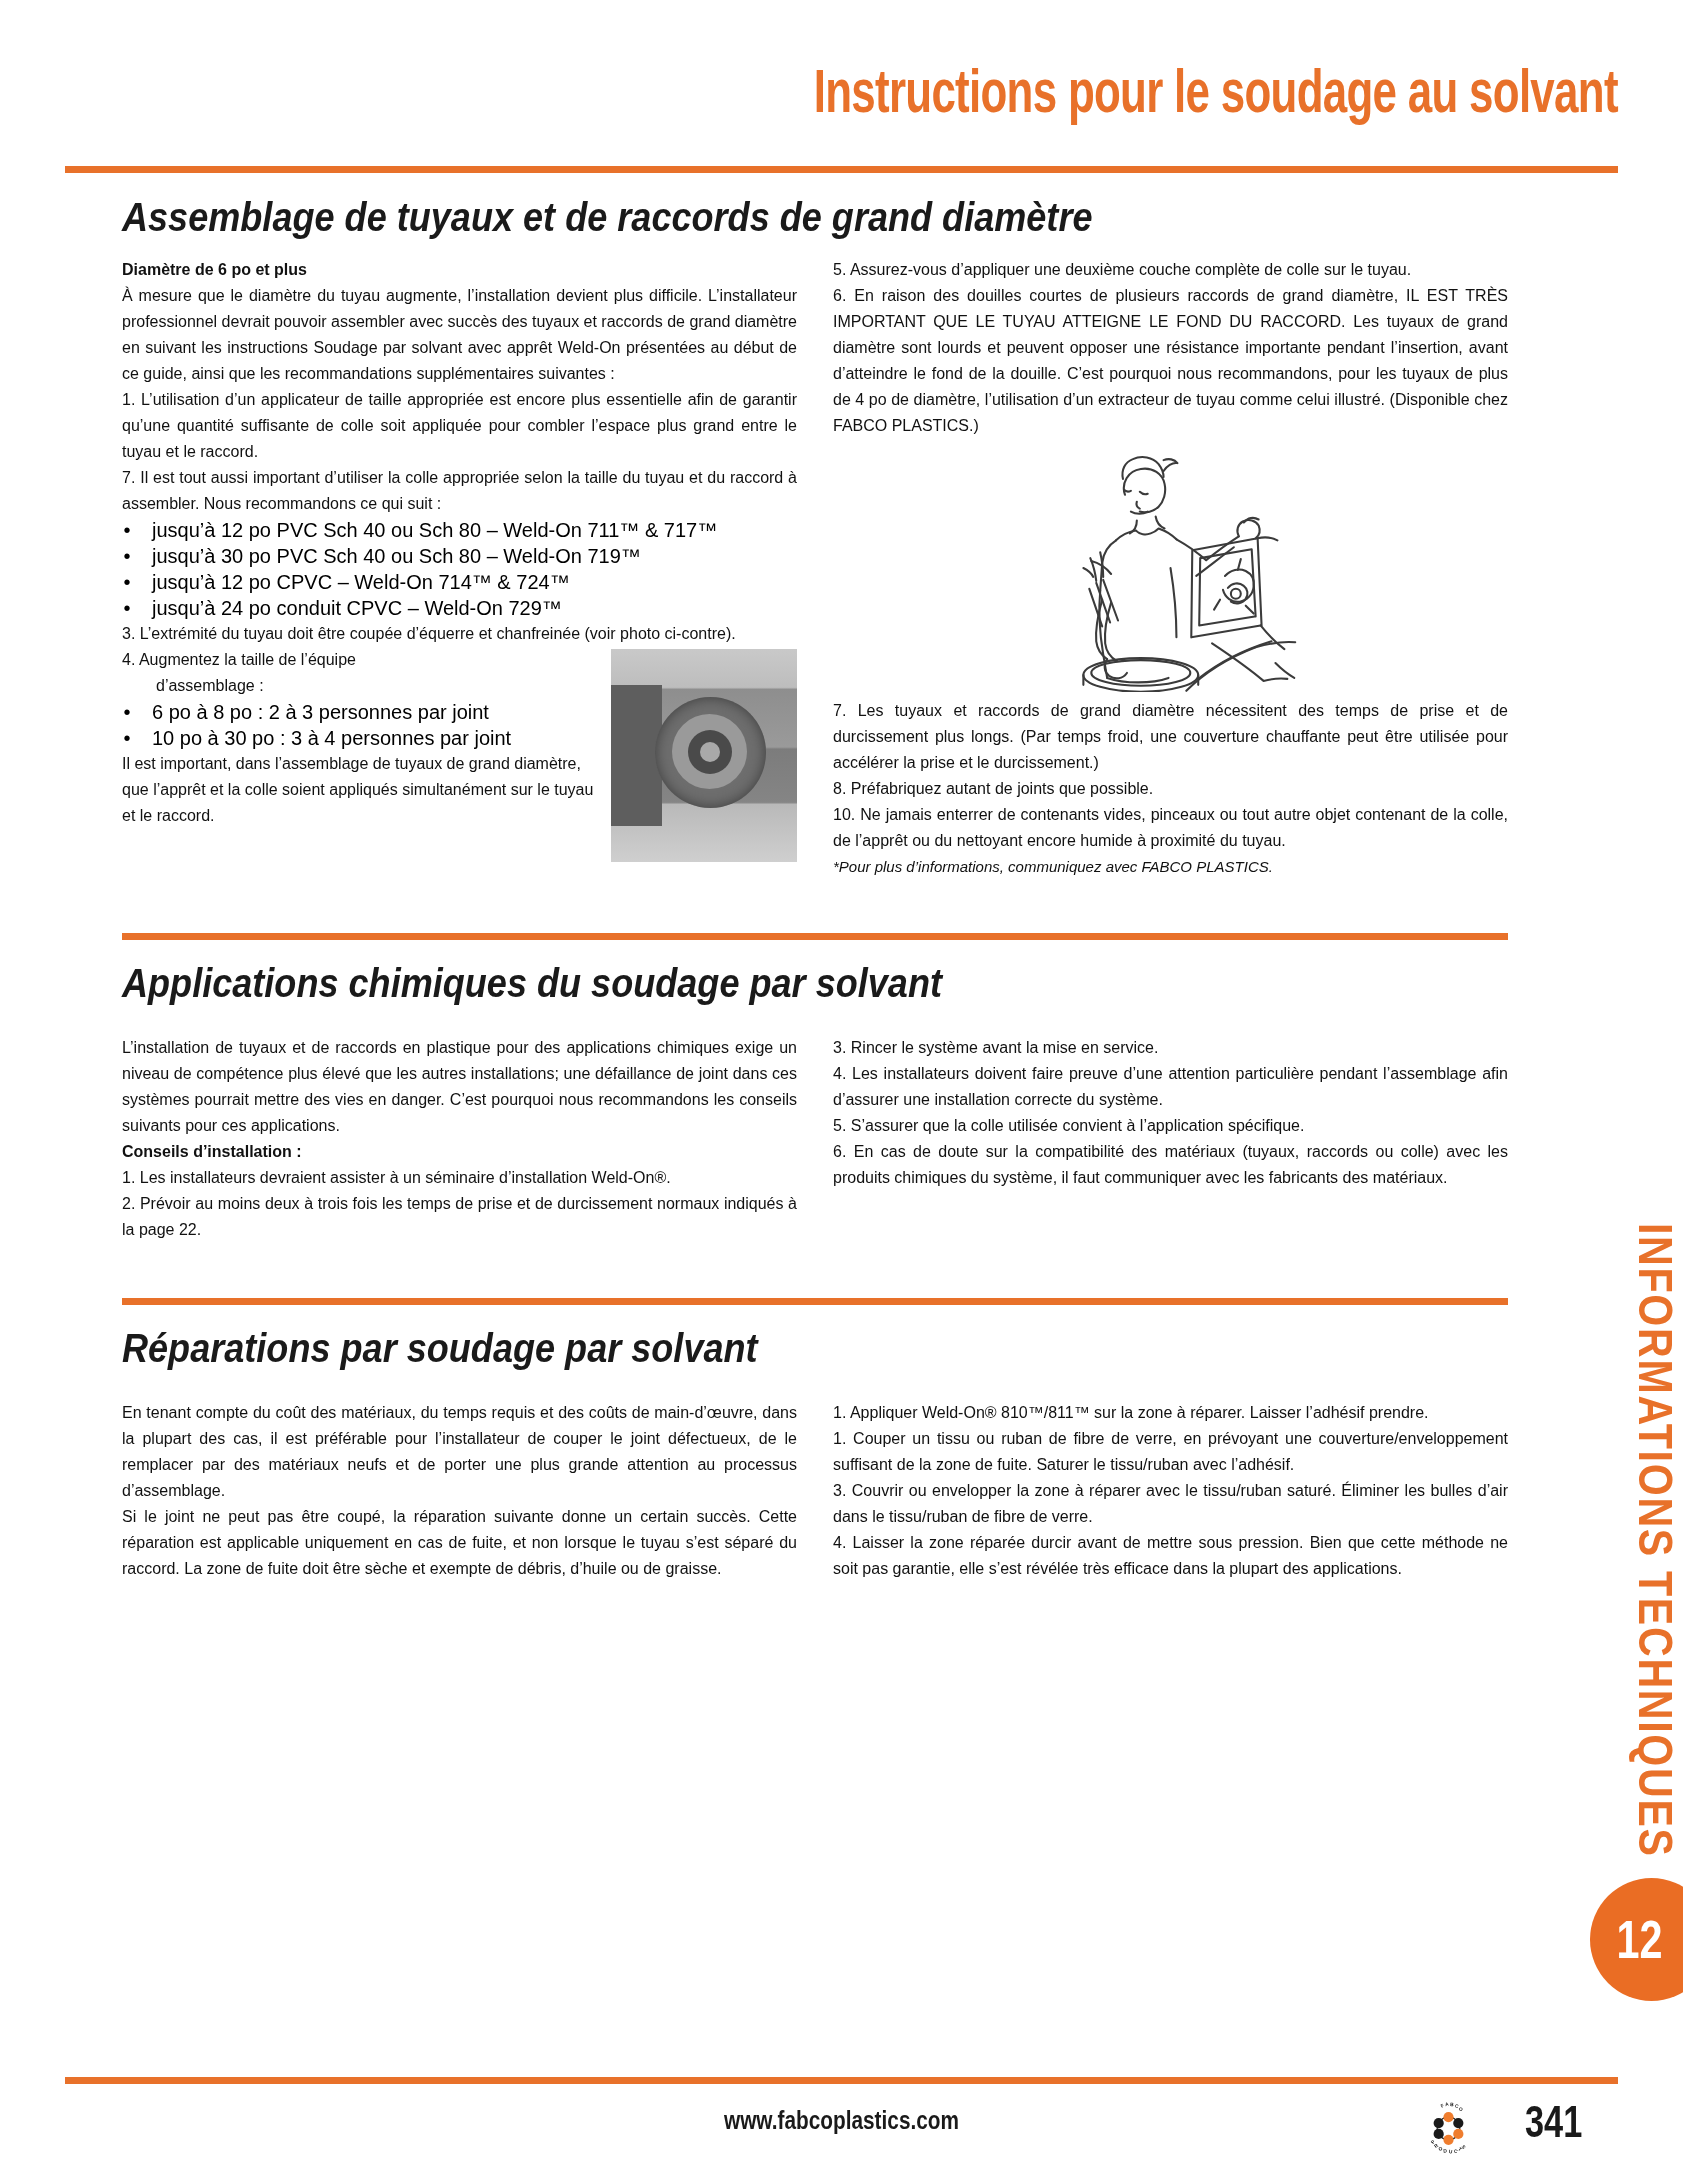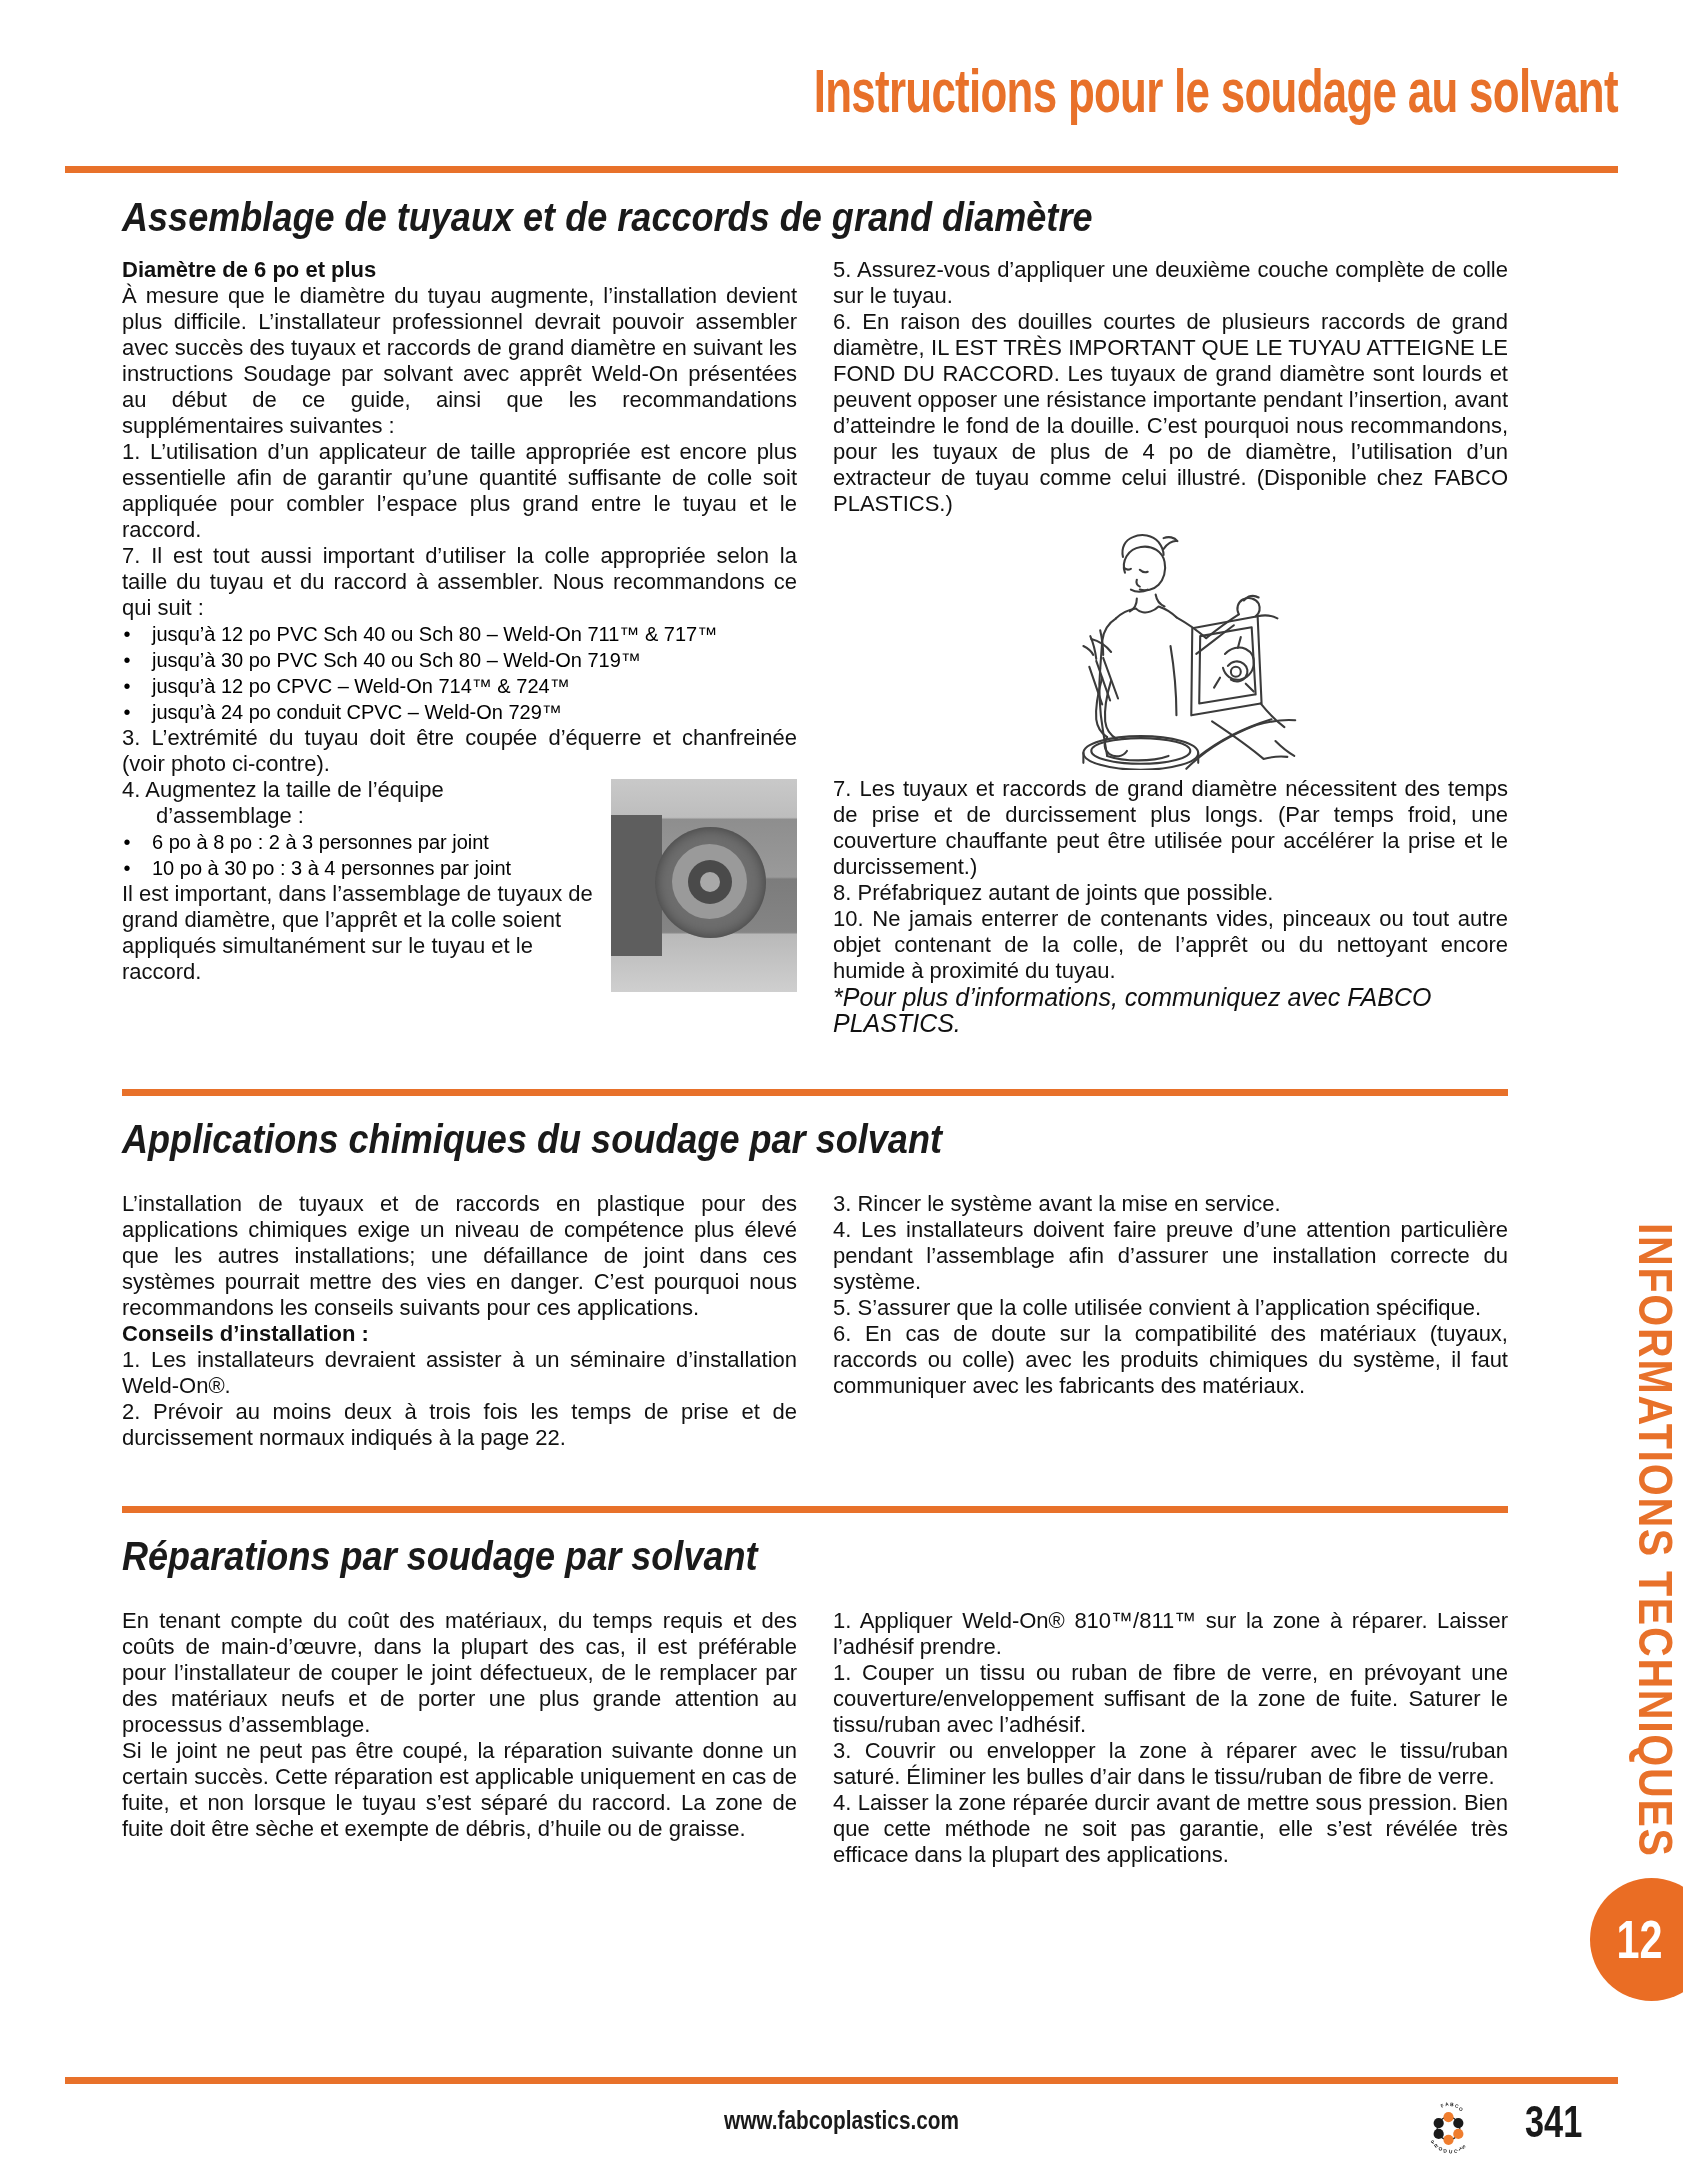--- a/index.html
+++ b/index.html
@@ -49,29 +49,29 @@
     margin:0 0 16px 0;
   }
 
   
   .content { position:absolute; left:122px; top:194px; width:1386px; }
 
   .cols { display:flex; gap:36px; }
   .col { width:675px; }
 
   p, li, .ln {
-    font-size:22px;
+    font-size:16px;
     line-height:26px;
     color:#111;
     margin:0;
     text-align:justify;
     -webkit-hyphens:none; hyphens:none;
   }
   .bold { font-weight:bold; text-align:left; }
-  .ital { font-style:italic; text-align:left; font-size:25px; }
+  .ital { font-style:italic; text-align:left; font-size:15px; }
   .nojust { text-align:left; }
 
   .bullet {
     display:flex; gap:14px; margin:0;
     font-size:20px; line-height:26px;
   }
   .bullet .dot { width:10px; flex:0 0 10px; text-align:center; }
   .bullet .btxt { flex:1 1 auto; text-align:left;margin-left:6px; }
   .indent-2 { padding-left:34px; text-align:left; }
 

